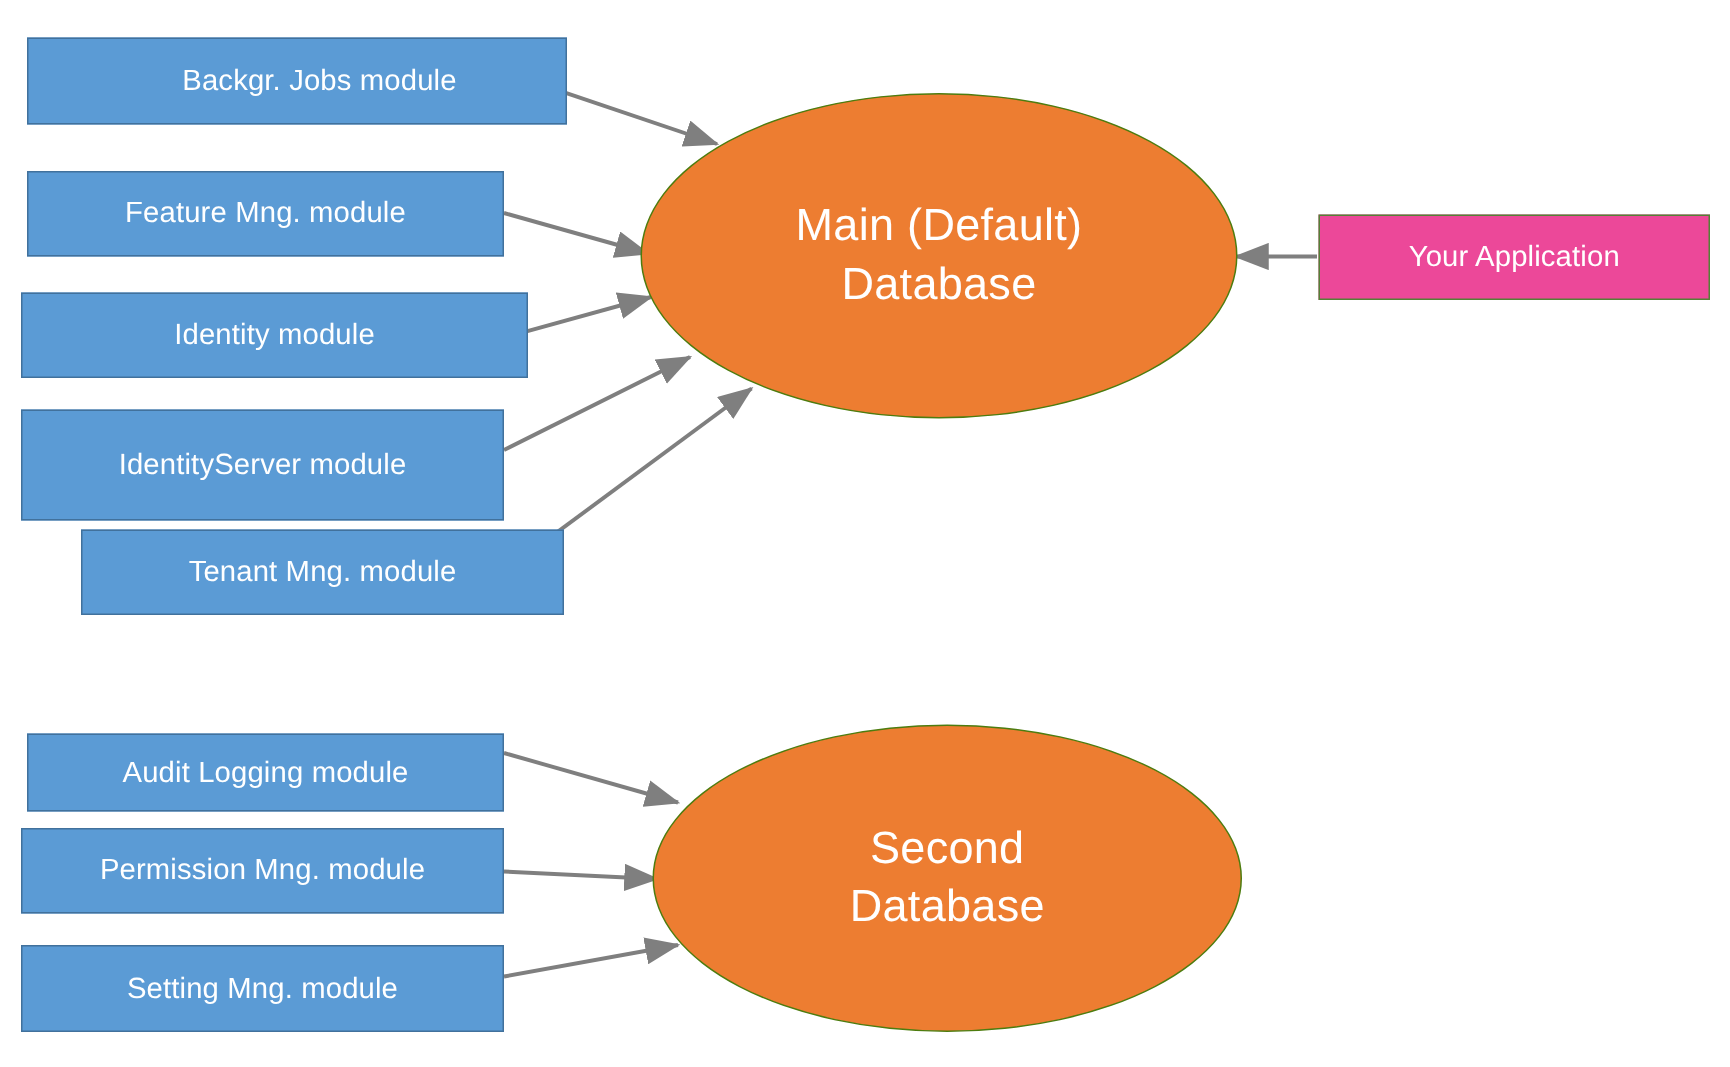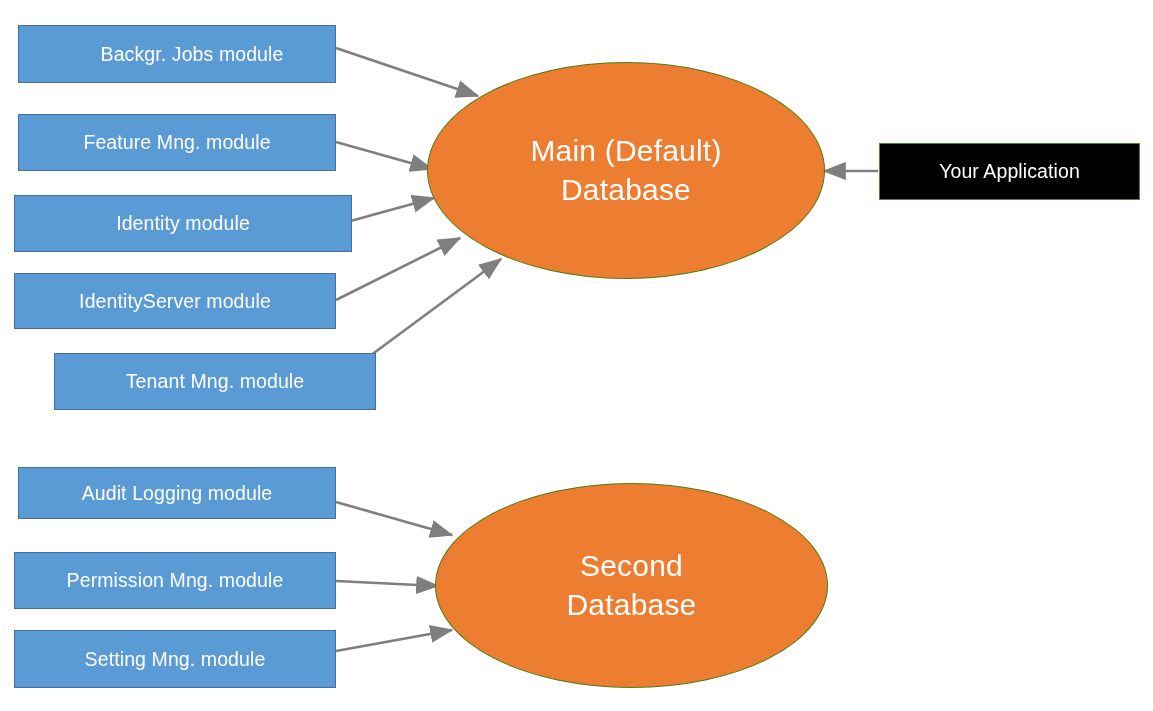--- a/index.html
+++ b/index.html
@@ -37,21 +37,21 @@
     line-height: 1.18;
     z-index: 2;
   }
   .module-box {
     background: #5B9BD5;
     border: 1px solid #41719C;
     font-size: 19.5px;
     letter-spacing: 0.1px;
   }
   .app-box {
-    background: #000000;
+    background: #ec4899;
     border: 1px solid #538135;
     font-size: 19.5px;
     letter-spacing: 0.1px;
   }
   .db-ellipse {
     background: #ED7D31;
     border: 1px solid #4d7c0f;
     border-radius: 50%;
     font-size: 30px;
     line-height: 1.28;
@@ -79,41 +79,41 @@
     <line x1="336" y1="300" x2="460" y2="238" stroke="#7F7F7F" stroke-width="2.6" marker-end="url(#arrowhead)"></line>
     <line x1="336" y1="381" x2="501" y2="259" stroke="#7F7F7F" stroke-width="2.6" marker-end="url(#arrowhead)"></line>
 
     <line x1="878" y1="171" x2="824" y2="171" stroke="#7F7F7F" stroke-width="2.6" marker-end="url(#arrowhead)"></line>
 
     <line x1="336" y1="502" x2="452" y2="535" stroke="#7F7F7F" stroke-width="2.6" marker-end="url(#arrowhead)"></line>
     <line x1="336" y1="581" x2="438" y2="586" stroke="#7F7F7F" stroke-width="2.6" marker-end="url(#arrowhead)"></line>
     <line x1="336" y1="651" x2="452" y2="630" stroke="#7F7F7F" stroke-width="2.6" marker-end="url(#arrowhead)"></line>
   </svg>
 
-  <div class="node module-box" style="left:18px; top:25px; width:318px; height:58px;padding-left:30px;">
+  <div class="node module-box" style="left:18px; top:25px; width:360px; height:58px;padding-left:30px;">
     <span>Backgr. Jobs module</span>
   </div>
 
   <div class="node module-box" style="left:18px; top:114px; width:318px; height:57px;">
     <span>Feature Mng. module</span>
   </div>
 
   <div class="node module-box" style="left:14px; top:195px; width:338px; height:57px;">
     <span>Identity module</span>
   </div>
 
-  <div class="node module-box" style="left:14px; top:273px; width:322px; height:56px;">
+  <div class="node module-box" style="left:14px; top:273px; width:322px; height:74px;">
     <span>IdentityServer module</span>
   </div>
 
   <div class="node module-box" style="left:14px; top:353px; width:322px; height:57px;margin-left:40px;">
     <span>Tenant Mng. module</span>
   </div>
 
-  <div class="node module-box" style="left:18px; top:467px; width:318px; height:52px;">
+  <div class="node module-box" style="left:18px; top:489px; width:318px; height:52px;">
     <span>Audit Logging module</span>
   </div>
 
   <div class="node module-box" style="left:14px; top:552px; width:322px; height:57px;">
     <span>Permission Mng. module</span>
   </div>
 
   <div class="node module-box" style="left:14px; top:630px; width:322px; height:58px;">
     <span>Setting Mng. module</span>
   </div>

